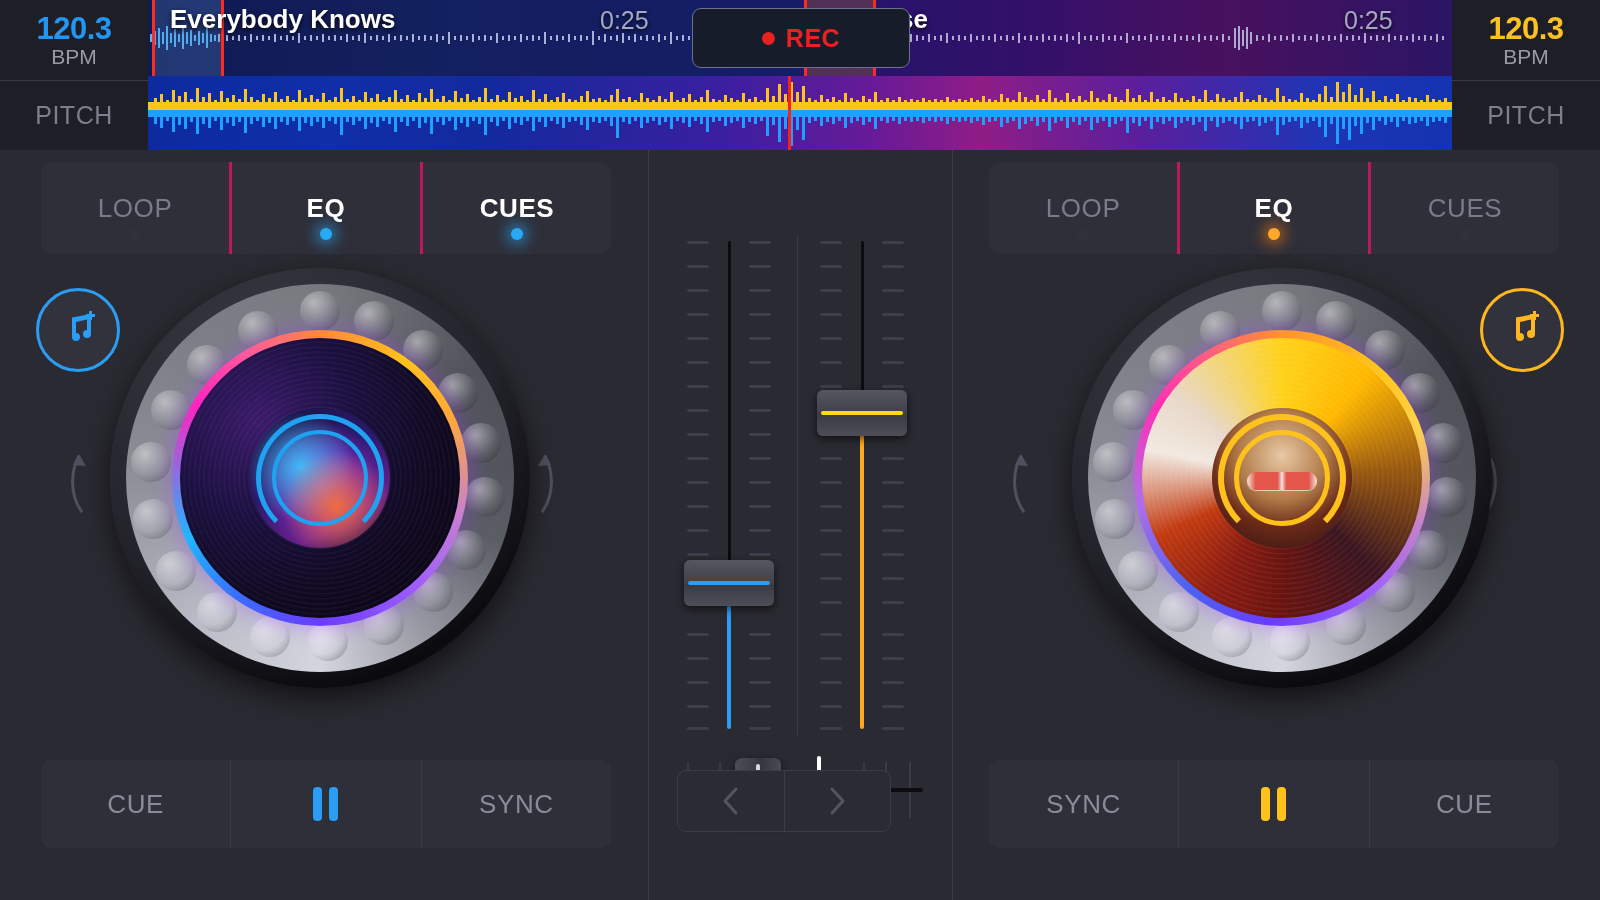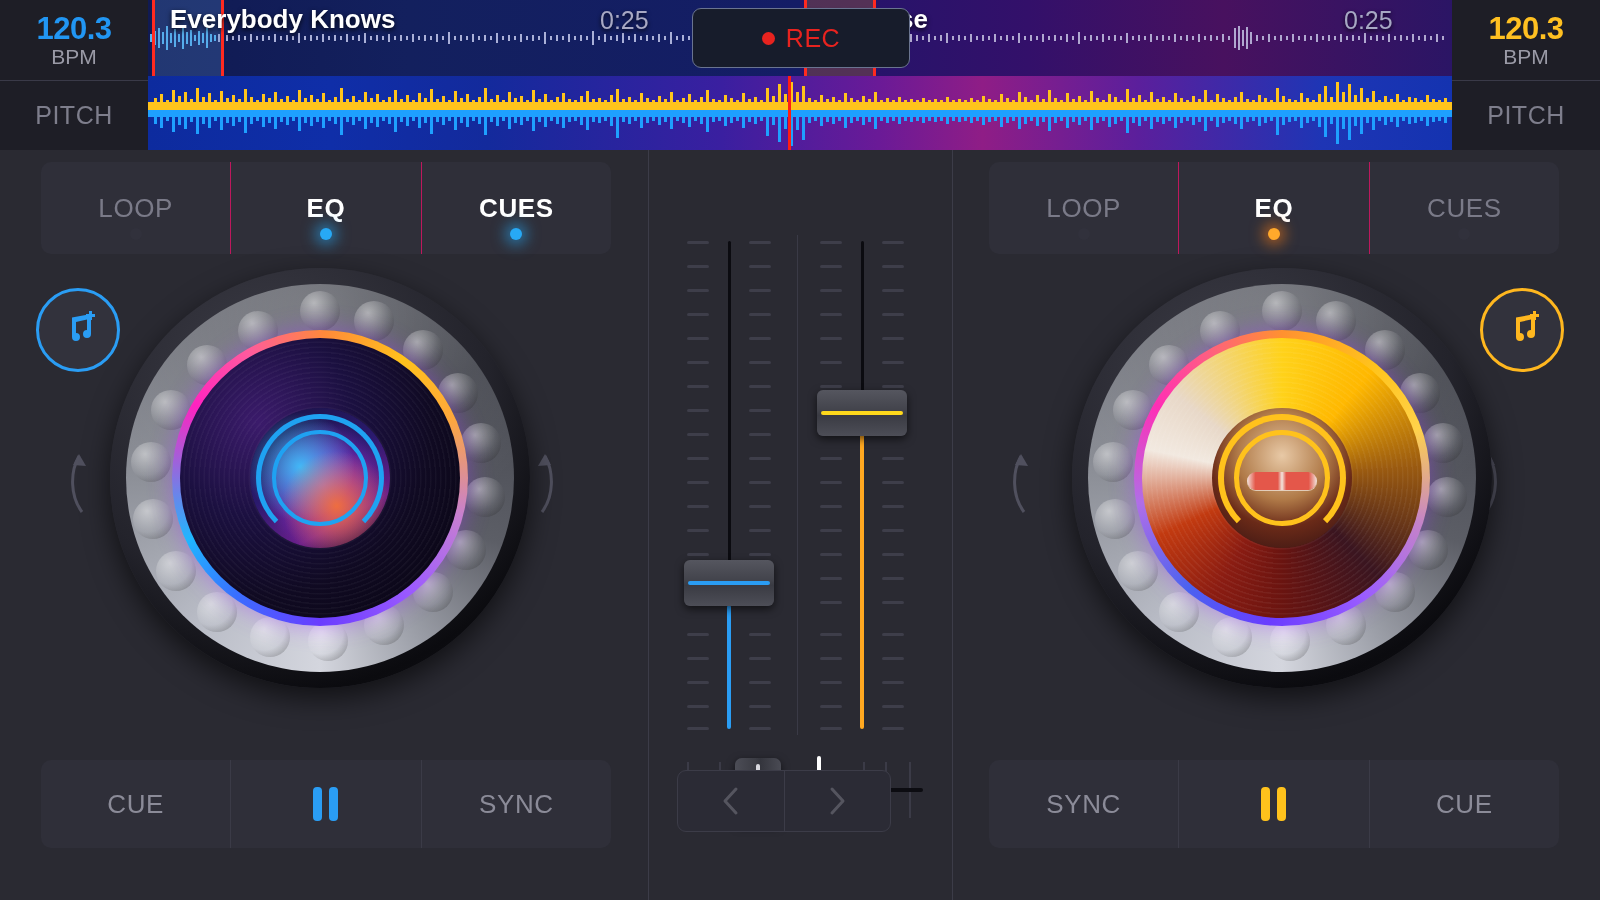--- a/index.html
+++ b/index.html
@@ -60,21 +60,21 @@
   .track-time.a { left: 452px; }
   .track-time.b { left: 1196px; }
 
   
   .rec-btn {
     position: absolute; left: 544px; top: 8px; width: 218px; height: 60px; z-index: 9;
     background: #171c2b; border: 1px solid #6a7490; border-radius: 9px;
     display: flex; align-items: center; justify-content: center; gap: 11px;
   }
   .rec-dot { width: 13px; height: 13px; border-radius: 50%; background: #e8231f; }
-  .rec-lab { color: #e8231f; font-size: 25px; font-weight: normal; letter-spacing: 0.5px; }
+  .rec-lab { color: #e8231f; font-size: 25px; font-weight: bold; letter-spacing: 0.5px; }
 
   
   .detail {
     position: absolute; left: 0; top: 76px; width: 1304px; height: 74px;
     background: linear-gradient(90deg,#0d2b9e 0%, #0f2ea8 14%, #132a9c 26%, #3a1fa0 44%, #6a1a97 56%, #8f1d86 64%, #5b1f9c 76%, #1e35b5 90%, #1433b0 100%);
     overflow: hidden;
   }
   .detail-wave { position: absolute; left: 0; top: 0; width: 1304px; height: 74px; }
   .playhead { position: absolute; left: 640px; top: 0; width: 3px; height: 74px; background: #ff1e12; z-index: 4; }
 
@@ -85,21 +85,21 @@
   .divider { position: absolute; top: 150px; width: 1px; height: 750px; background: #3c3c48; }
 
   .tabrow {
     position: absolute; top: 12px; width: 570px; height: 92px;
     background: #2f2f39; border-radius: 10px; display: flex;
   }
   .deck.a .tabrow { left: 41px; }
   .deck.b .tabrow { left: 37px; }
   .tab {
     flex: 1; position: relative; display: flex; align-items: center; justify-content: center;
-    border-right: 1px solid #be185d;
+    border-right: 3px solid #be185d;
   }
   .tab:last-child { border-right: none; }
   .tab-lab { font-size: 26px; color: #7a7a88; letter-spacing: 0.6px; }
   .tab.on .tab-lab { color: #ffffff; font-weight: bold; }
   .led {
     position: absolute; bottom: 14px; left: 50%; margin-left: -6px;
     width: 12px; height: 12px; border-radius: 50%; background: #31313c;
   }
   .led.on.blue { background: #27a9f5; box-shadow: 0 0 14px 5px rgba(39,169,245,0.55); }
   .led.on.amber { background: #ffa92b; box-shadow: 0 0 14px 5px rgba(255,125,20,0.55); }

